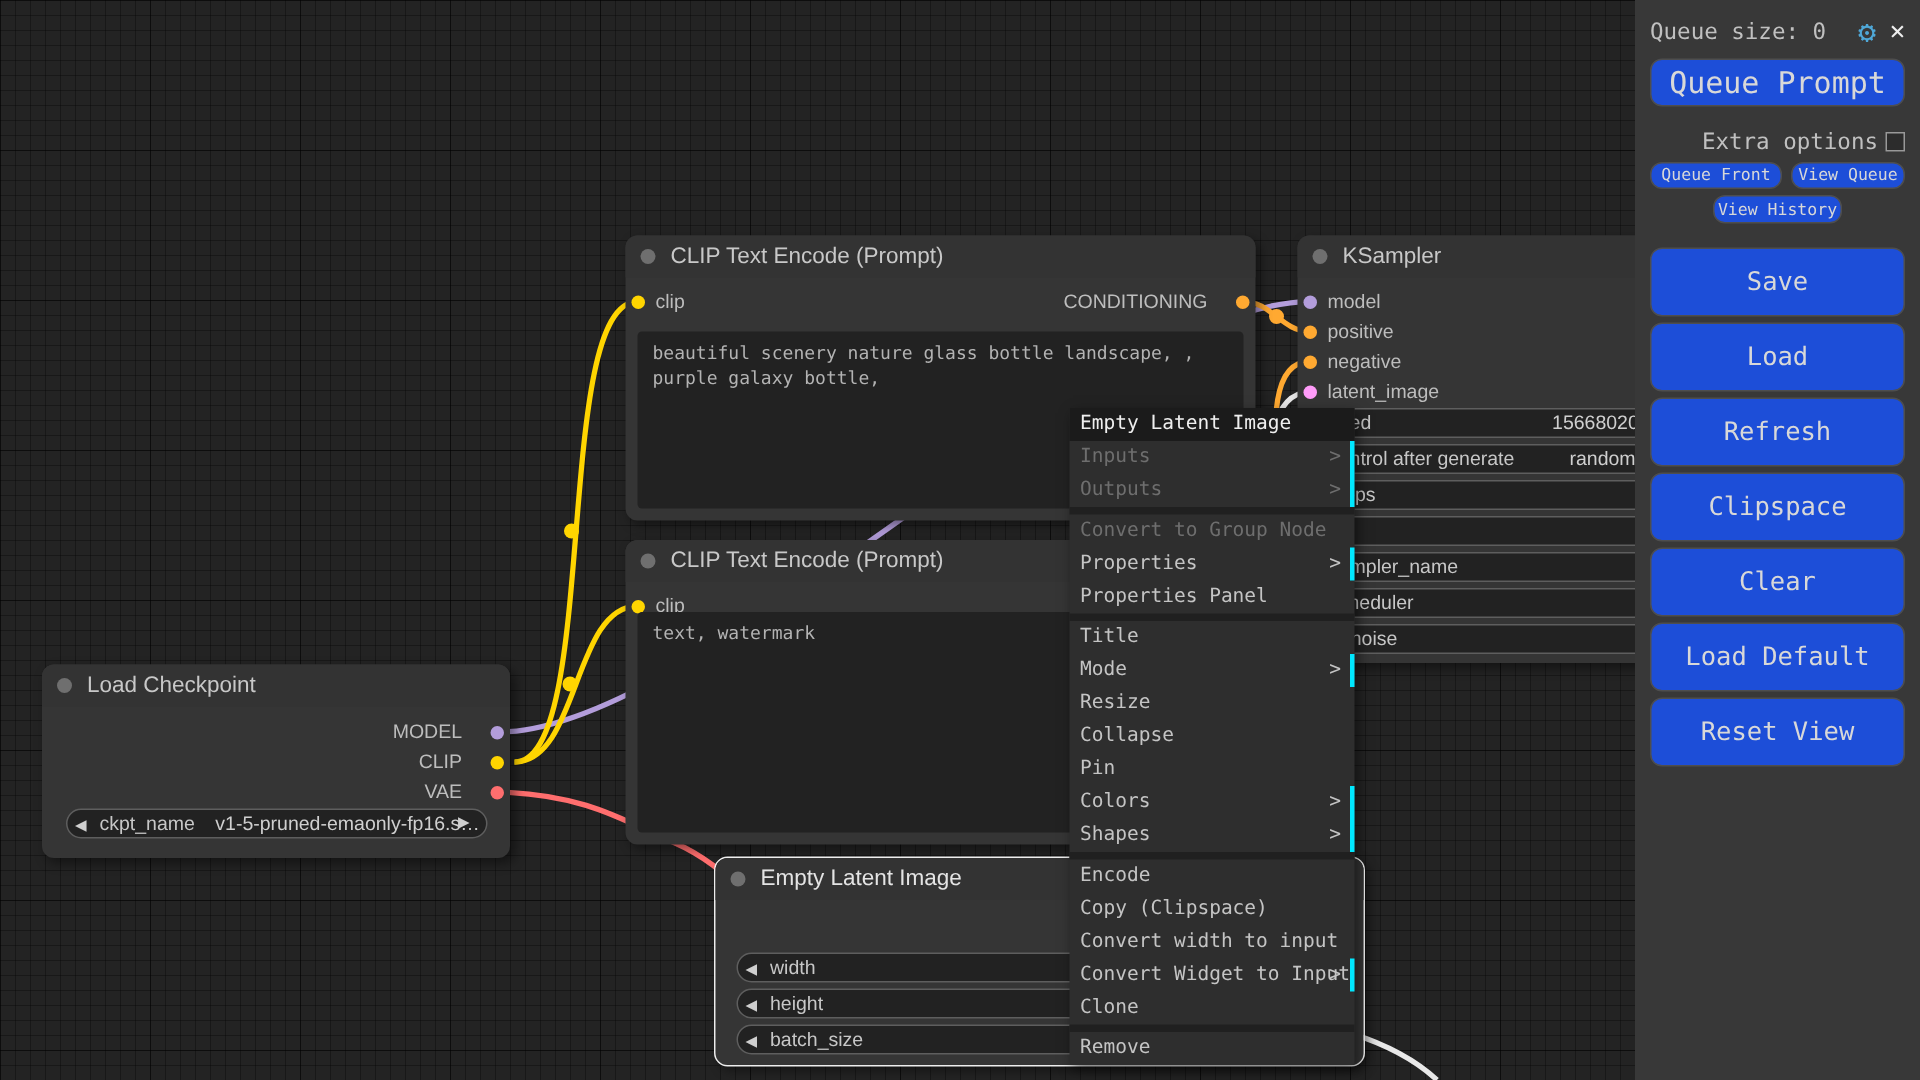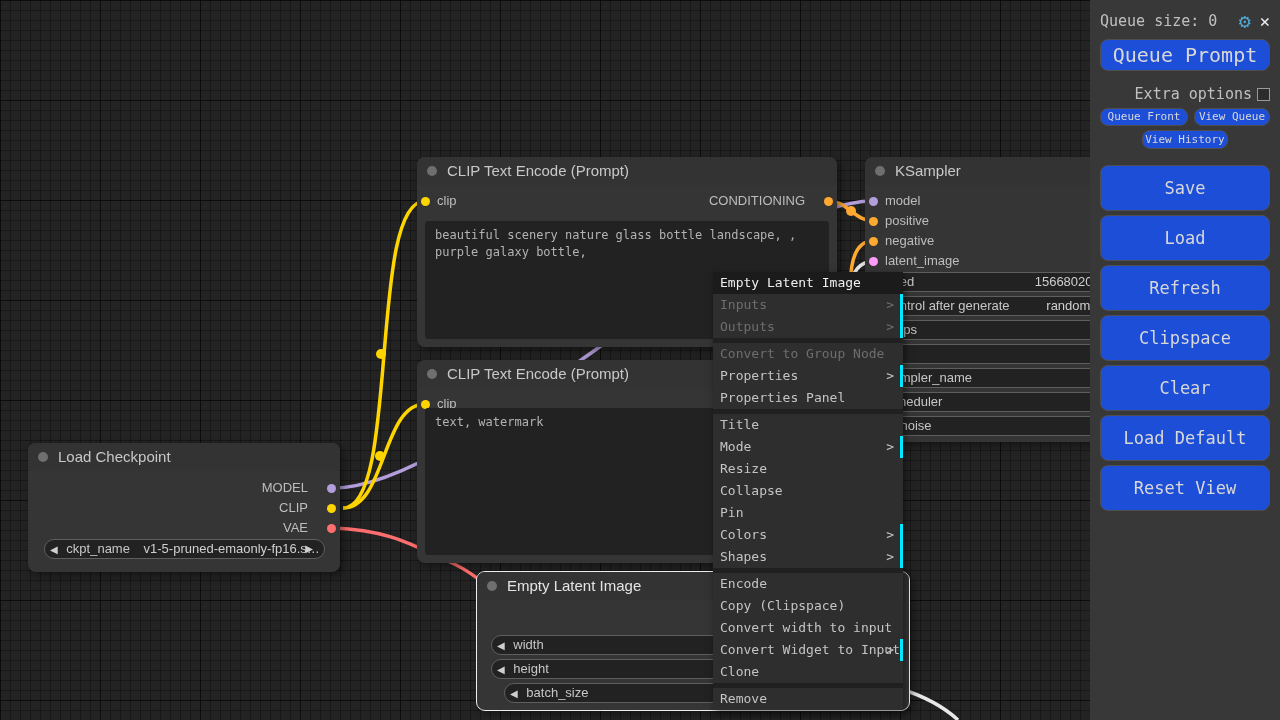--- a/index.html
+++ b/index.html
@@ -156,21 +156,21 @@
       <span class="node-title">Empty Latent Image</span>
     </div>
     <div class="widget" style="left:14px;right:14px;top:63px">
       <span class="warr">◀</span>
       <span class="wlabel">width</span>
     </div>
     <div class="widget" style="left:14px;right:14px;top:87px">
       <span class="warr">◀</span>
       <span class="wlabel">height</span>
     </div>
-    <div class="widget" style="left:27px;right:14px;top:111px">
+    <div class="widget" style="left:14px;right:14px;top:111px">
       <span class="warr">◀</span>
       <span class="wlabel">batch_size</span>
     </div>
   </div>
 
   <div class="node" style="left:865px;top:157px;width:265px;height:285px">
     <div class="node-header">
       <span class="collapse-dot"></span>
       <span class="node-title">KSampler</span>
     </div>

